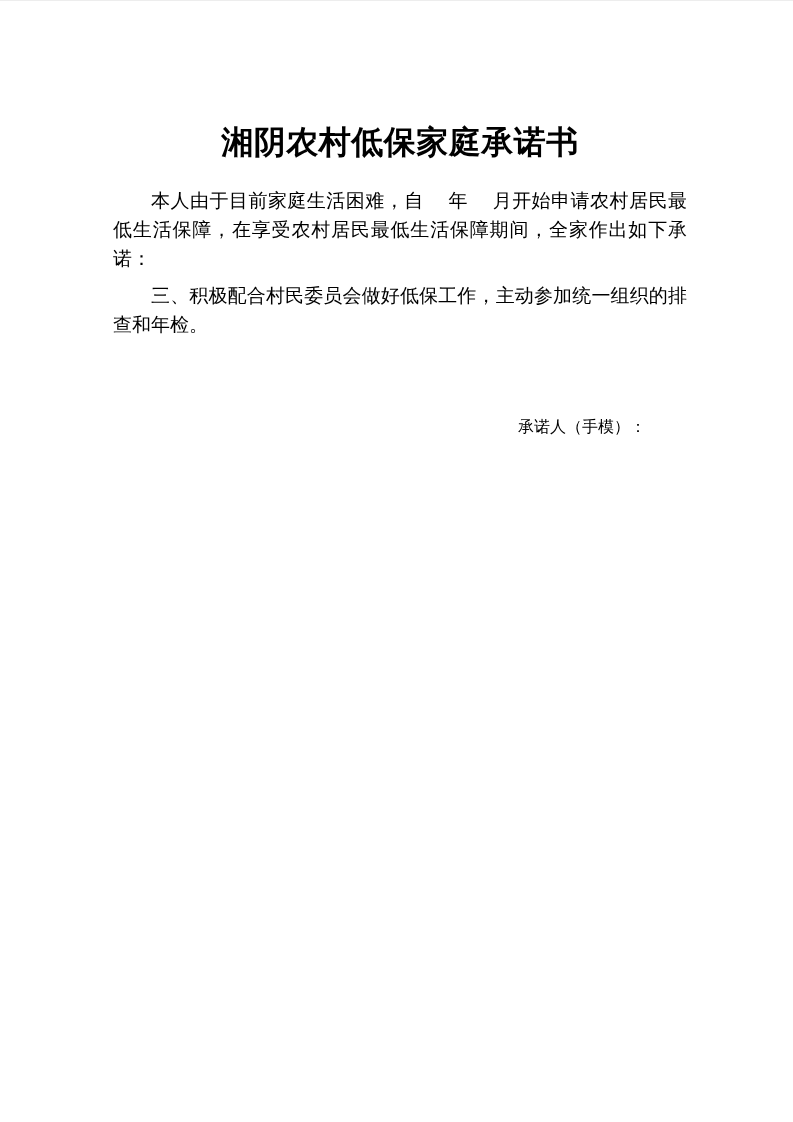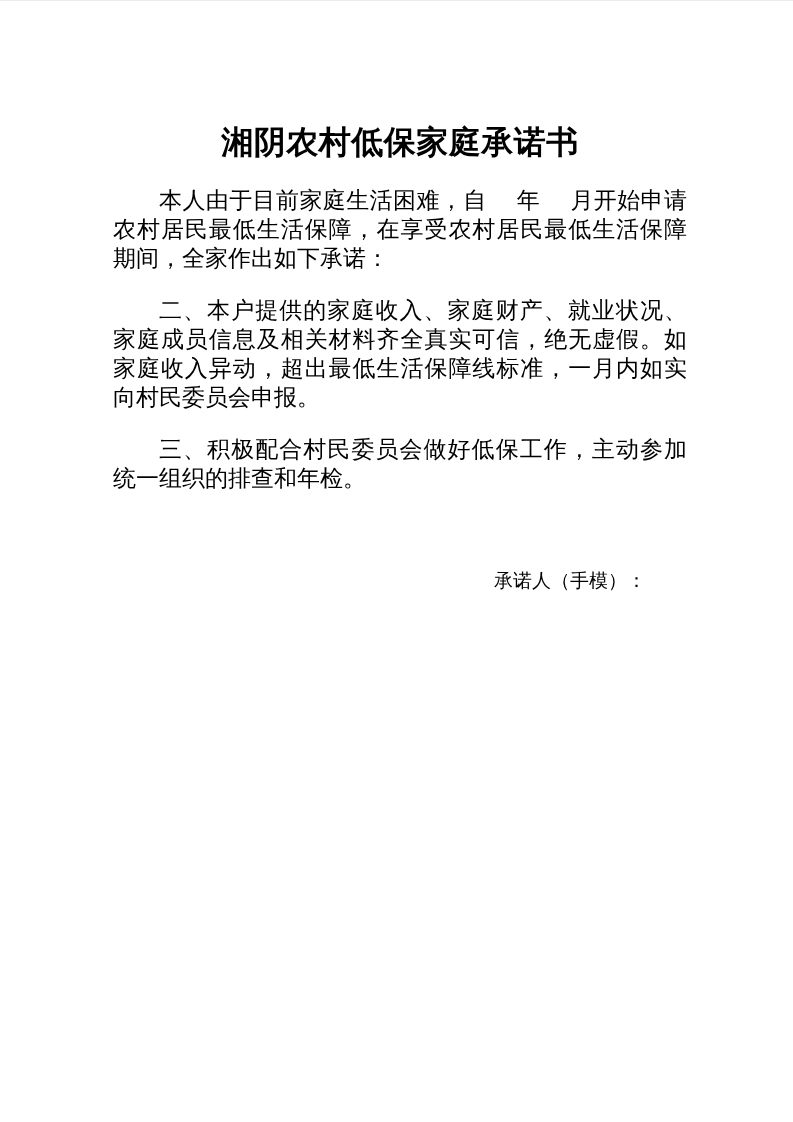--- a/index.html
+++ b/index.html
@@ -23,54 +23,54 @@
   .doc-title {
     margin: 121px 0 0 0;
     font-size: 32px;
     line-height: 41px;
     font-weight: bold;
     text-align: center;
     letter-spacing: 0.5px;
     white-space: nowrap;
   }
   .para {
-    margin: 23px 0;
-    font-size: 23px;
+    margin: 8px 0;
+    font-size: 19px;
     line-height: 29px;
     text-align: justify;
     text-justify: inter-ideograph;
     text-indent: 2em;
     word-break: break-all;
+    font-family: Liberation Serif, serif;
   }
   .para.intro {
     margin-top: 23px;
   }
   .sig-block {
     margin-top: 72px;
-    font-size: 19px;
+    font-size: 16px;
     line-height: 32px;
     text-align: right;
   }
   .sig-name {
     padding-right: 41px;
   }
   .sig-date {
     padding-right: 24px;
   }
 </style>
 </head>
 <body>
 
 <div class="page">
   <h1 class="doc-title">湘阴农村低保家庭承诺书</h1>
 
   <p class="para intro">本人由于目前家庭生活困难，自　 年　 月开始申请农村居民最低生活保障，在享受农村居民最低生活保障期间，全家作出如下承诺：</p>
 
 
-  <p class="para">二、本户提供的家庭收入、家庭财产、就业状况、家庭成员信息及相关材料齐全真实可信，绝无虚假。如家庭收入异动，超出最低生活保障线标准，一月内如实向村民委员会申报。</p>
 
   <p class="para">三、积极配合村民委员会做好低保工作，主动参加统一组织的排查和年检。</p>
 
 
 
   <div class="sig-block">
     <div class="sig-name">承诺人（手模）：</div>
   </div>
 </div>
 

